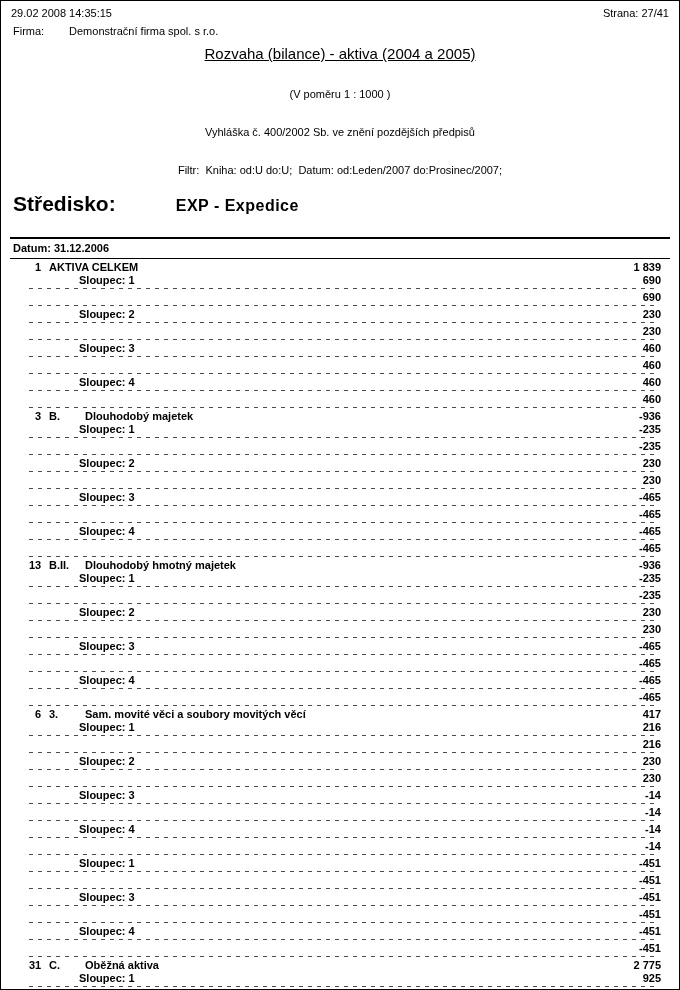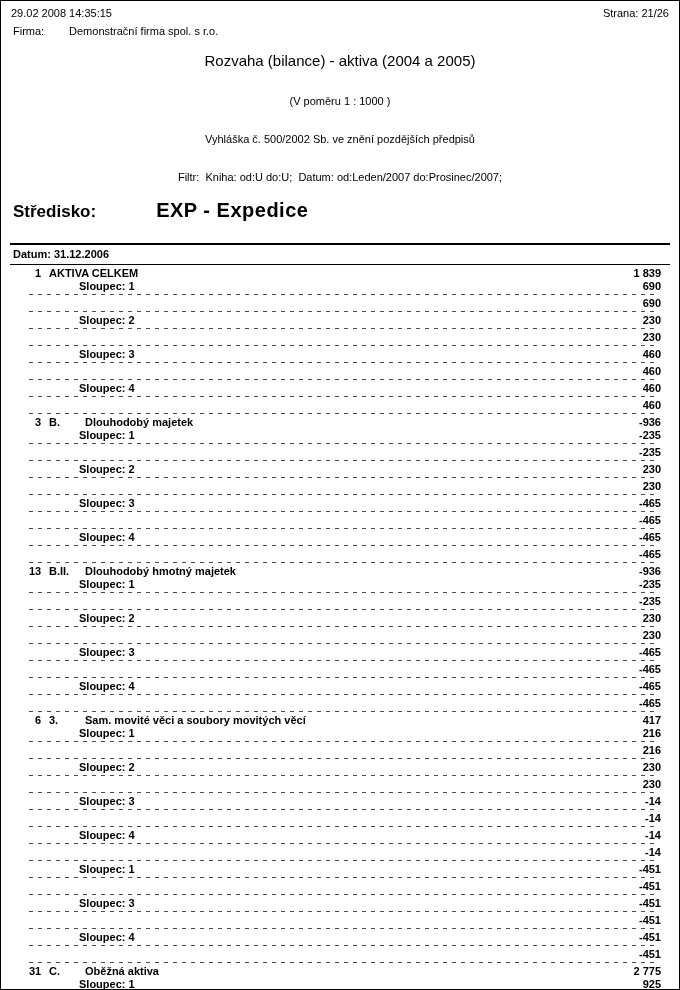--- a/index.html
+++ b/index.html
@@ -13,25 +13,25 @@
     font-family:"Liberation Sans", sans-serif;
     overflow:hidden;
   }
   .hdr-top {
     display:flex; justify-content:space-between;
     padding:6px 10px 0 10px;
     font-size:11px; line-height:13px;gap:48px;
   }
   .hdr-firma { padding:5px 10px 0 12px; font-size:11px; line-height:13px; }
   .firma-lbl { display:inline-block; width:53px; }
-  .title { text-align:center; font-size:15px; line-height:18px; margin-top:14px; }
+  .title { text-align:center; font-size:15px; line-height:18px; margin-top:7px;text-decoration:underline; }
   .sub { text-align:center; font-size:11px; line-height:13px; margin-top:25px; white-space:pre; }
   .stredisko { padding:0 12px; margin-top:15px; display:flex; align-items:baseline; }
-  .s-lbl { font-size:17px; font-weight:bold; }
-  .s-val { font-size:20px; font-weight:bold; margin-left:60px; letter-spacing:0.5px; }
+  .s-lbl { font-size:21px; font-weight:bold; }
+  .s-val { font-size:16px; font-weight:bold; margin-left:60px; letter-spacing:0.5px; }
   .rule { margin:0 9px; }
   .rule.thick { border-top:2px solid #000; margin-top:21px; }
   .rule.thin  { border-top:1px solid #000; }
   .datum { font-size:11px; line-height:13px; font-weight:bold; padding:3px 12px 3px 12px; }
 
   #items { font-size:11px; font-weight:bold; }
   .row { display:flex; align-items:baseline; }
   .head { line-height:13px; margin-top:2px; padding:0 18px 0 28px; }
   .num  { display:inline-block; width:12px; text-align:right; margin-right:8px; flex:none; }
   .code { display:inline-block; width:36px; flex:none; }
@@ -42,29 +42,29 @@
     height:1px; margin:2px 20px 2px 28px;
     background:repeating-linear-gradient(to right, #4a4a4a 0 4px, transparent 4px 9px);
   }
 </style>
 </head>
 <body>
 
 <div class="page">
   <div class="hdr-top">
     <span>29.02 2008 14:35:15</span>
-    <span>Strana: 21/26</span>
+    <span>Strana: 27/41</span>
   </div>
   <div class="hdr-firma">
     <span class="firma-lbl">Firma:</span>
     <span>Demonstrační firma spol. s r.o.</span>
   </div>
   <div class="title">Rozvaha (bilance) - aktiva (2004 a 2005)</div>
   <div class="sub">(V poměru 1 : 1000 )</div>
-  <div class="sub">Vyhláška č. 500/2002 Sb. ve znění pozdějších předpisů</div>
+  <div class="sub">Vyhláška č. 400/2002 Sb. ve znění pozdějších předpisů</div>
   <div class="sub">Filtr:  Kniha: od:U do:U;  Datum: od:Leden/2007 do:Prosinec/2007;</div>
   <div class="stredisko">
     <span class="s-lbl">Středisko:</span>
     <span class="s-val">EXP - Expedice</span>
   </div>
   <div class="rule thick"></div>
   <div class="datum">Datum: 31.12.2006</div>
   <div class="rule thin"></div>
   <div id="items">
       <div class="item">

